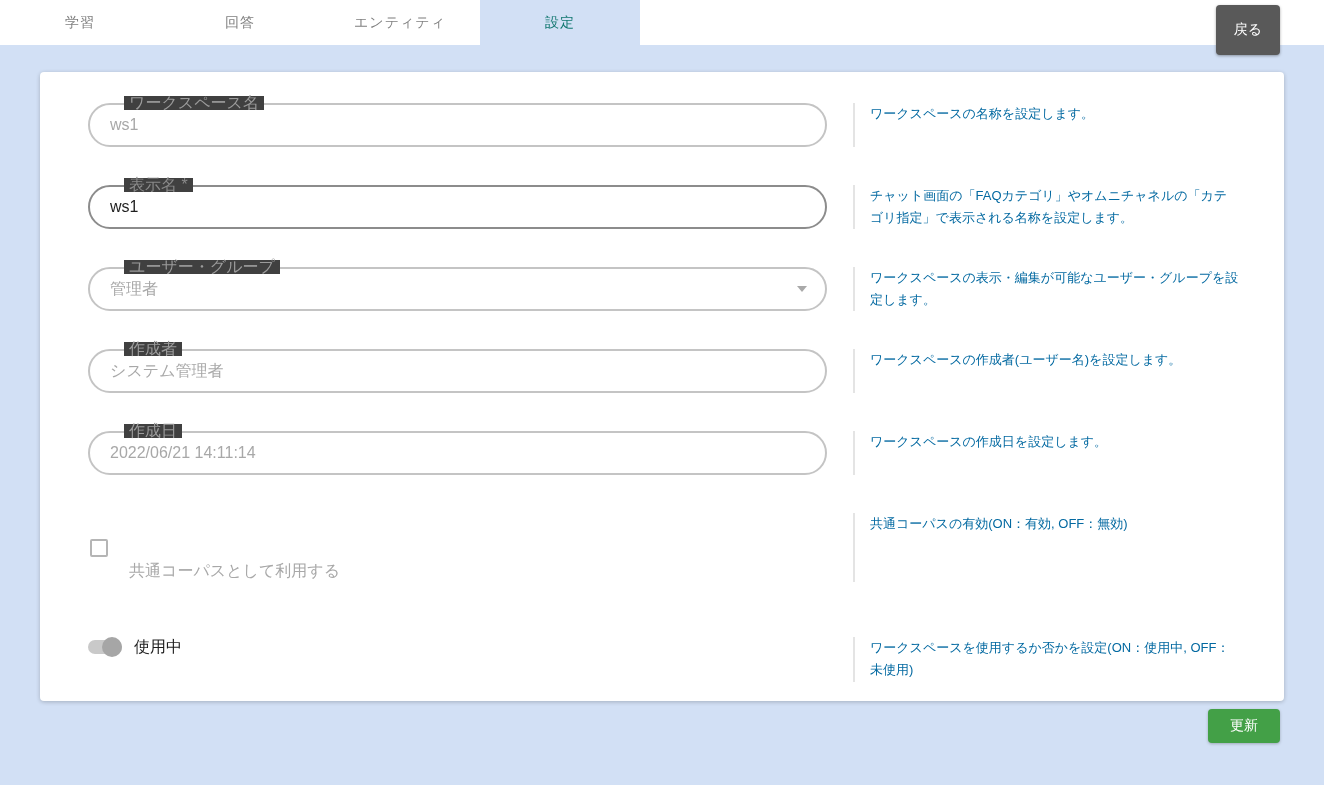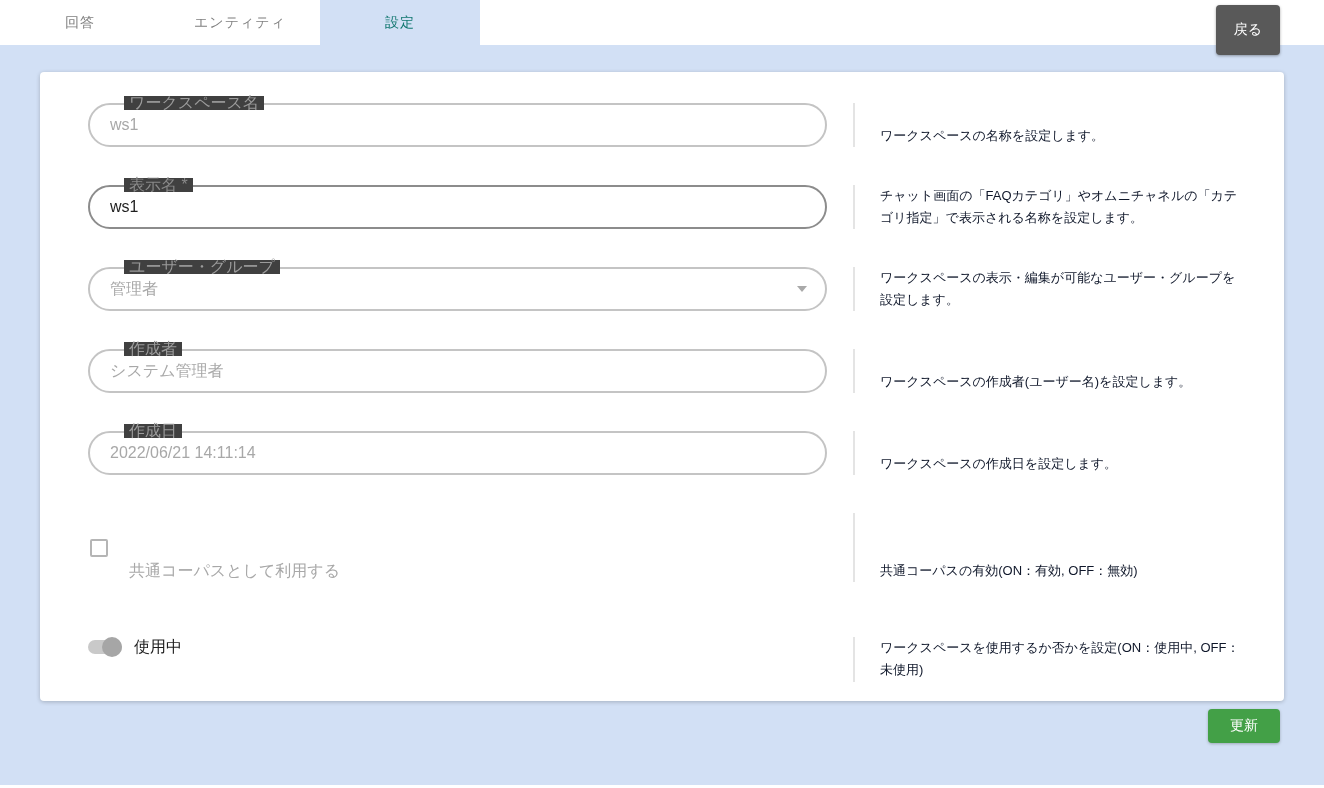--- a/index.html
+++ b/index.html
@@ -29,23 +29,23 @@
   .page { padding:27px 40px 0 40px; }
   .card {
     background:#ffffff; border-radius:4px; height:629px;
     box-shadow:0 1px 4px rgba(0,0,0,0.22);
     padding:31px 44px 0 48px;
   }
 
   .row { display:flex; margin-bottom:38px; }
   .field-col { width:739px; flex:none; position:relative; }
   .desc-col {
-    flex:1; margin-left:26px; border-left:2px solid #e4e4e4; padding-left:25px;
-    display:flex; align-items:flex-end; min-height:44px;
-    font-size:13px; color:#0f172a; line-height:1.7;
+    flex:1; margin-left:26px; border-left:2px solid #e4e4e4; padding-left:15px;
+    display:flex; align-items:flex-start; min-height:44px;
+    font-size:13px; color:#0369a1; line-height:1.7;
   }
 
   
   .field { position:relative; height:44px; border:2px solid #c4c4c4; border-radius:22px; background:#fff; }
   .field.enabled { border-color:#8c8c8c; }
   .field-label {
     position:absolute; top:-9px; left:15px; background:#404040; padding:0 5px;
     font-size:16px; line-height:14px; color:#9b9b9b; white-space:nowrap;margin-left:19px;
   }
   .field.enabled .field-label { color:#8a8a8a; }
@@ -86,20 +86,21 @@
     border-radius:4px; font-size:14px; font-family:inherit; cursor:pointer;
     box-shadow:0 1px 3px rgba(0,0,0,0.25);
   }
 
   .bottom-strip { position:absolute; left:0; bottom:0; width:100%; height:3px; background:#ffffff; }
 </style>
 </head>
 <body>
 
 <div class="tabbar">
+  <div class="tab">学習</div>
   <div class="tab">回答</div>
   <div class="tab">エンティティ</div>
   <div class="tab active">設定</div>
   <button class="back-btn">戻る</button>
 </div>
 
 <div class="page">
   <div class="card">
 
     <div class="row">

